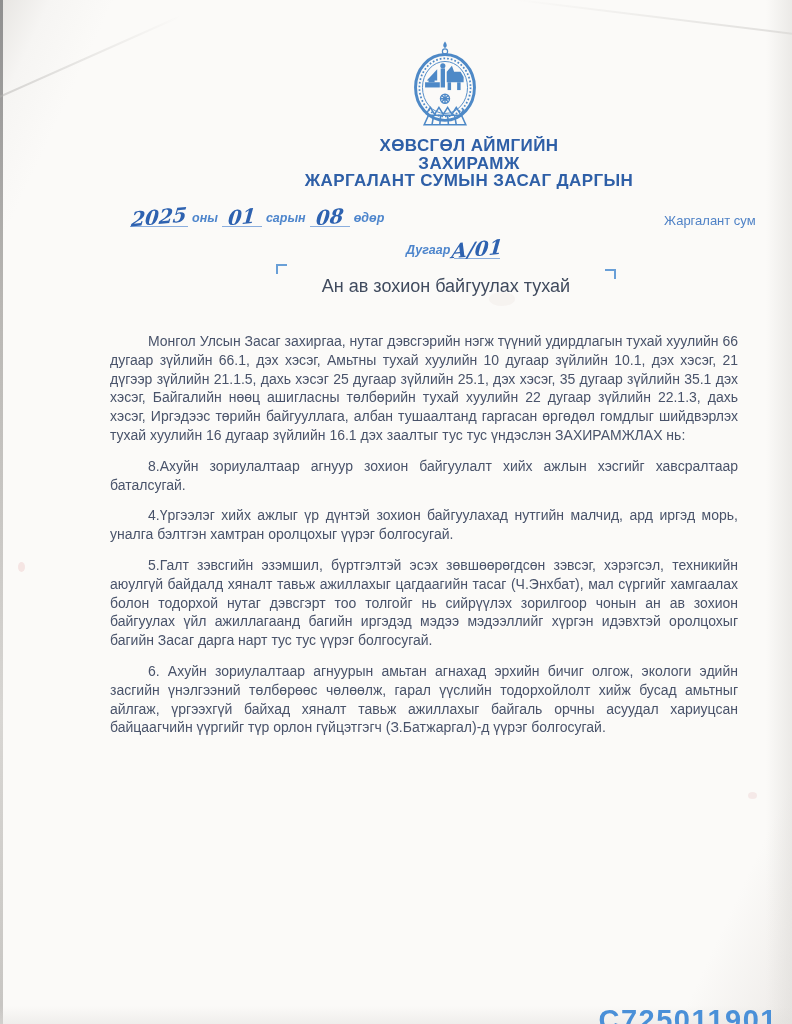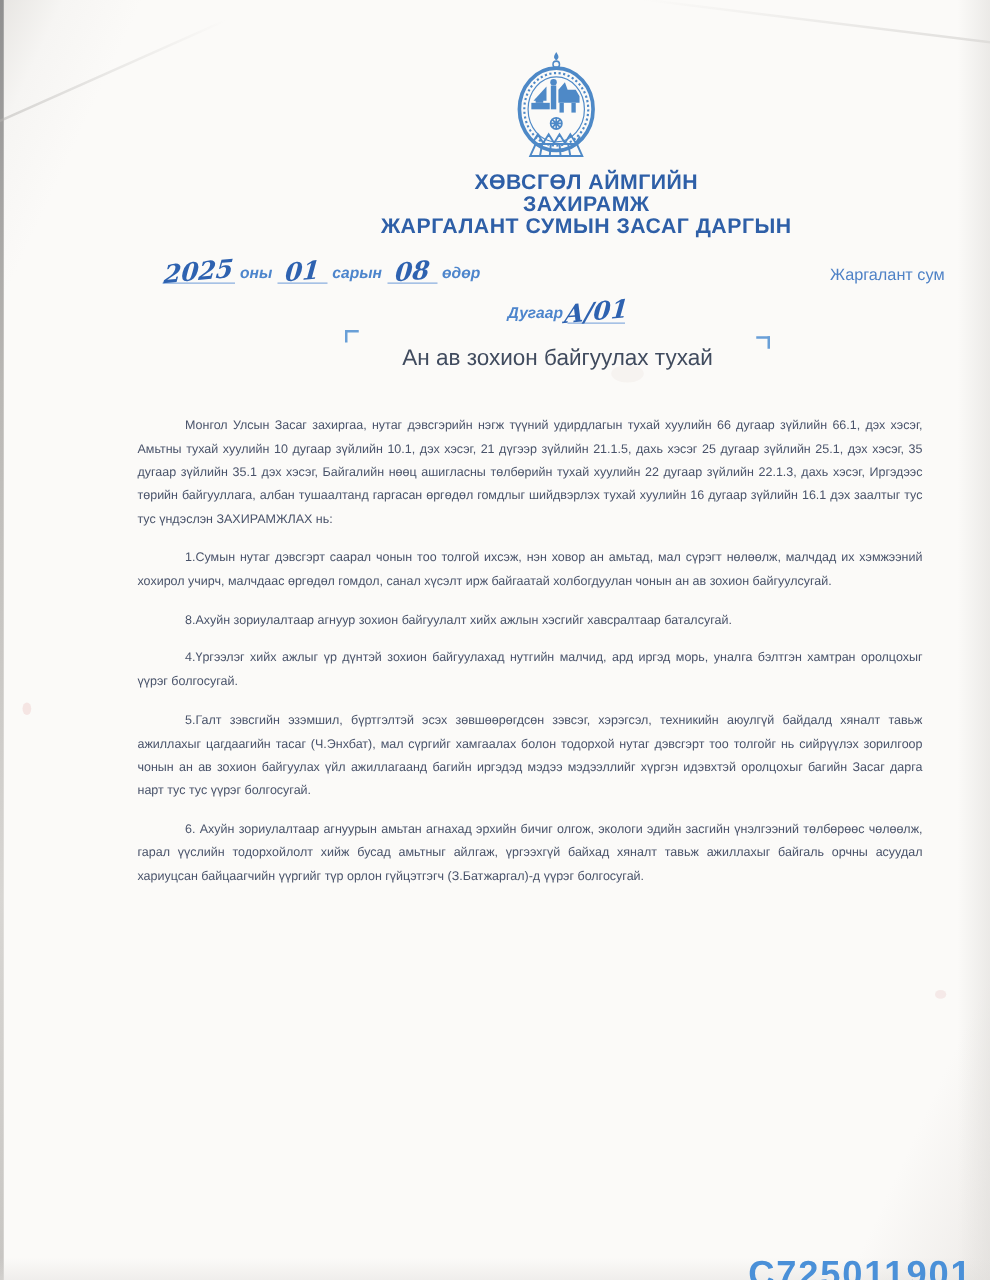--- a/index.html
+++ b/index.html
@@ -89,21 +89,21 @@
   .crop-mark.left  { left: 0; top: 2px; border-left: 2px solid #699fd7; border-top: 2px solid #699fd7; }
   .crop-mark.right { right: 0; top: 7px; border-right: 2px solid #699fd7; border-top: 2px solid #699fd7; }
   .decree-title {
     position: absolute; left: 50%; top: 14px; transform: translateX(-50%);
     font-size: 18px; color: #404b5e; white-space: nowrap;
   }
 
   
   .doc-body {
     position: absolute; left: 110px; top: 332px; width: 628px;
-    font-size: 10px; line-height: 18.8px; color: #49536a;
+    font-size: 14px; line-height: 18.8px; color: #49536a;
     text-align: justify;
   }
   .doc-body p { margin: 0 0 12px 0; text-indent: 38px; }
 
   
   .stamp-number {
     position: absolute; right: 14px; bottom: -13px;
     font-size: 29px; font-weight: bold; letter-spacing: 1.5px;
     color: #4a90d8; white-space: nowrap;
   }
@@ -193,21 +193,20 @@
   </div>
 
   <div class="title-block">
     <span class="crop-mark left"></span>
     <span class="crop-mark right"></span>
     <div class="decree-title">Ан ав зохион байгуулах тухай</div>
   </div>
 
   <div class="doc-body">
     <p>Монгол Улсын Засаг захиргаа, нутаг дэвсгэрийн нэгж түүний удирдлагын тухай хуулийн 66 дугаар зүйлийн 66.1, дэх хэсэг, Амьтны тухай хуулийн 10 дугаар зүйлийн 10.1, дэх хэсэг, 21 дүгээр зүйлийн 21.1.5, дахь хэсэг 25 дугаар зүйлийн 25.1, дэх хэсэг, 35 дугаар зүйлийн 35.1 дэх хэсэг, Байгалийн нөөц ашигласны төлбөрийн тухай хуулийн 22 дугаар зүйлийн 22.1.3, дахь хэсэг, Иргэдээс төрийн байгууллага, албан тушаалтанд гаргасан өргөдөл гомдлыг шийдвэрлэх тухай хуулийн 16 дугаар зүйлийн 16.1 дэх заалтыг тус тус үндэслэн ЗАХИРАМЖЛАХ нь:</p>
-    <p>1.Сумын нутаг дэвсгэрт саарал чонын тоо толгой ихсэж, нэн ховор ан амьтад, мал сүрэгт нөлөөлж, малчдад их хэмжээний хохирол учирч, малчдаас өргөдөл гомдол, санал хүсэлт ирж байгаатай холбогдуулан чонын ан ав зохион байгуулсугай.</p>
     <p>8.Ахуйн зориулалтаар агнуур зохион байгуулалт хийх ажлын хэсгийг хавсралтаар баталсугай.</p>
     <p>4.Үргээлэг хийх ажлыг үр дүнтэй зохион байгуулахад нутгийн малчид, ард иргэд морь, уналга бэлтгэн хамтран оролцохыг үүрэг болгосугай.</p>
     <p>5.Галт зэвсгийн эзэмшил, бүртгэлтэй эсэх зөвшөөрөгдсөн зэвсэг, хэрэгсэл, техникийн аюулгүй байдалд хяналт тавьж ажиллахыг цагдаагийн тасаг (Ч.Энхбат), мал сүргийг хамгаалах болон тодорхой нутаг дэвсгэрт тоо толгойг нь сийрүүлэх зорилгоор чонын ан ав зохион байгуулах үйл ажиллагаанд багийн иргэдэд мэдээ мэдээллийг хүргэн идэвхтэй оролцохыг багийн Засаг дарга нарт тус тус үүрэг болгосугай.</p>
     <p>6. Ахуйн зориулалтаар агнуурын амьтан агнахад эрхийн бичиг олгож, экологи эдийн засгийн үнэлгээний төлбөрөөс чөлөөлж, гарал үүслийн тодорхойлолт хийж бусад амьтныг айлгаж, үргээхгүй байхад хяналт тавьж ажиллахыг байгаль орчны асуудал хариуцсан байцаагчийн үүргийг түр орлон гүйцэтгэгч (З.Батжаргал)-д үүрэг болгосугай.</p>
   </div>
 
   <div class="stamp-number">С725011901</div>
 
 </div>
 

